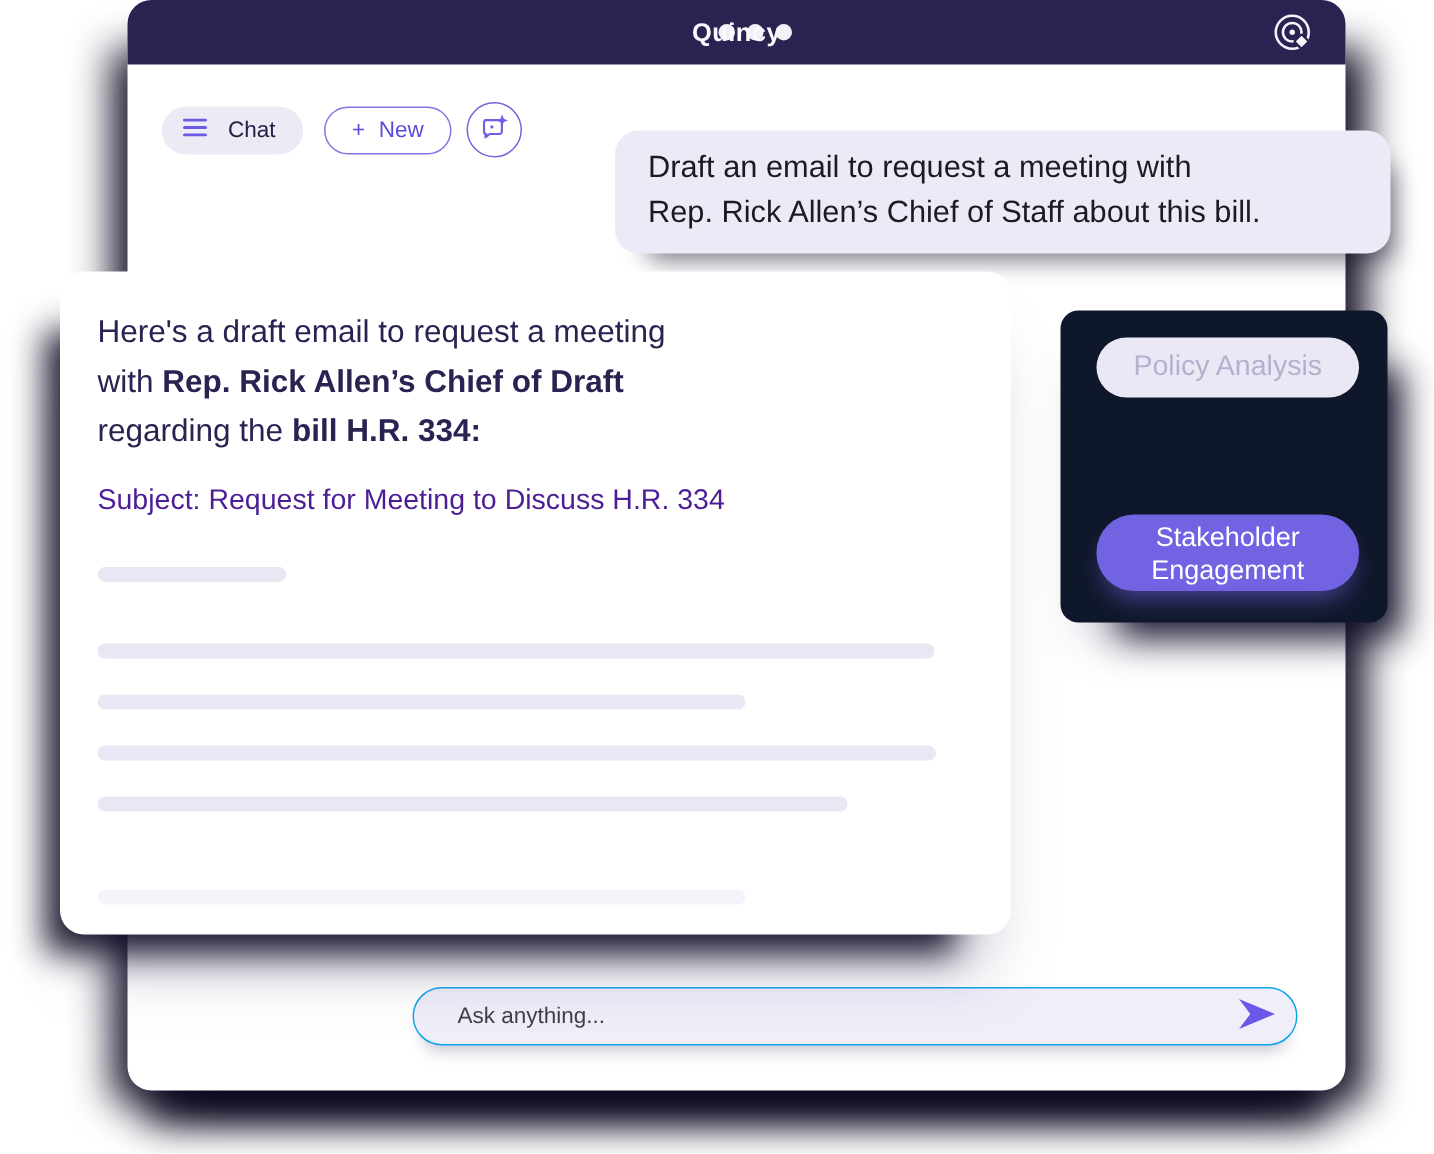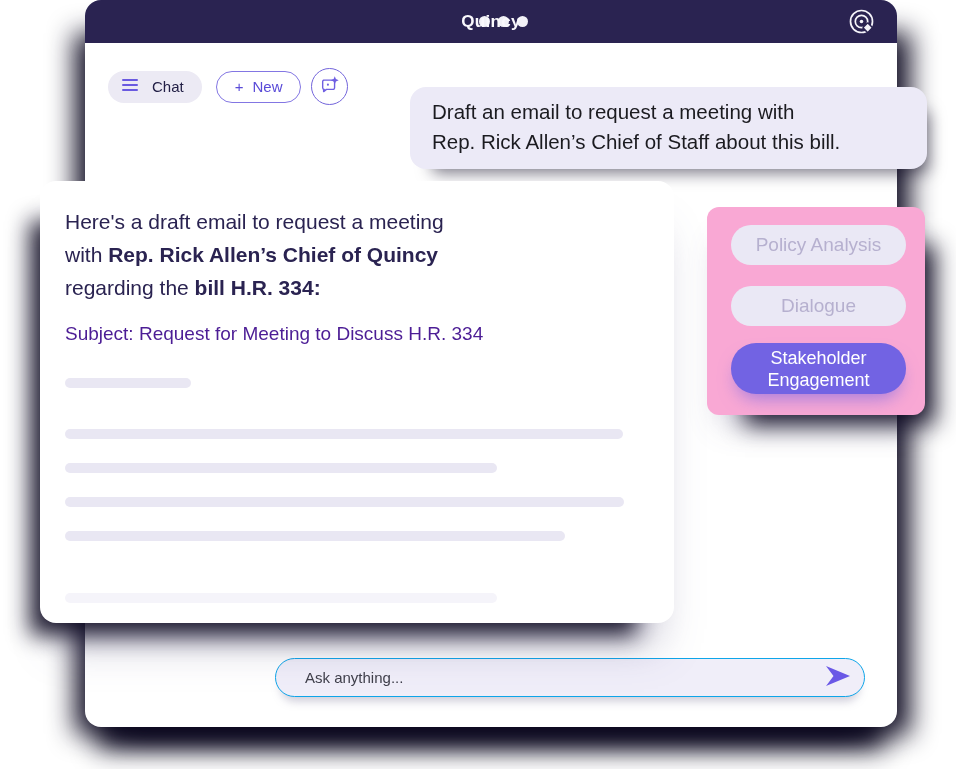--- a/index.html
+++ b/index.html
@@ -69,21 +69,21 @@
   .subject-line { margin-top:19px; font-size:19px; color:#4c1d95; }
   .skeleton-wrap { position:absolute; left:0; top:0; width:100%; height:100%; }
   .skel {
     position:absolute; left:25px; height:10px; border-radius:5px; background:#E9E7F3;
   }
   .skel.faded { background:#F5F4FA; }
 
   
   .right-card {
     position:absolute; left:707px; top:207px; width:218px; height:208px;
-    background:#f9a8d4; border-radius:12px;
+    background:#0f172a; border-radius:12px;
     box-shadow:
       24px 24px 22px -14px rgba(12,9,32,0.92),
       0 22px 30px -14px rgba(90,84,130,0.30);
   }
   .pill {
     position:absolute; left:24px; width:175px; border-radius:25px;
     display:flex; align-items:center; justify-content:center; text-align:center;
     cursor:pointer; border:none;
   }
   .pill.inactive { background:#EAE8F5; color:#B6B0CF; font-size:19px; }
@@ -175,32 +175,31 @@
         </span>
       </button>
     </div>
   </div>
 
   <div class="user-bubble">Draft an email to request a meeting with
 Rep. Rick Allen’s Chief of Staff about this bill.</div>
 
   <div class="assistant-card">
     <p class="assistant-intro"><span>Here's a draft email to request a meeting
-with </span><span class="b">Rep. Rick Allen’s Chief of Quincy</span><span>
+with </span><span class="b">Rep. Rick Allen’s Chief of Draft</span><span>
 regarding the </span><span class="b">bill H.R. 334:</span></p>
     <p class="subject-line">Subject: Request for Meeting to Discuss H.R. 334</p>
     <div class="skeleton-wrap">
         <div class="skel" style="top: 197px; width: 126px;"></div>
         <div class="skel" style="top: 248px; width: 558px;"></div>
         <div class="skel" style="top: 282px; width: 432px;"></div>
         <div class="skel" style="top: 316px; width: 559px;"></div>
         <div class="skel" style="top: 350px; width: 500px;"></div>
         <div class="skel faded" style="top: 412px; width: 432px;"></div>
       </div>
   </div>
 
   <div class="right-card">
     <button class="pill pill-1 inactive">Policy Analysis</button>
-    <button class="pill pill-2 inactive">Dialogue</button>
     <button class="pill pill-3">Stakeholder Engagement</button>
   </div>
 
 </div>
 
 </body></html>

